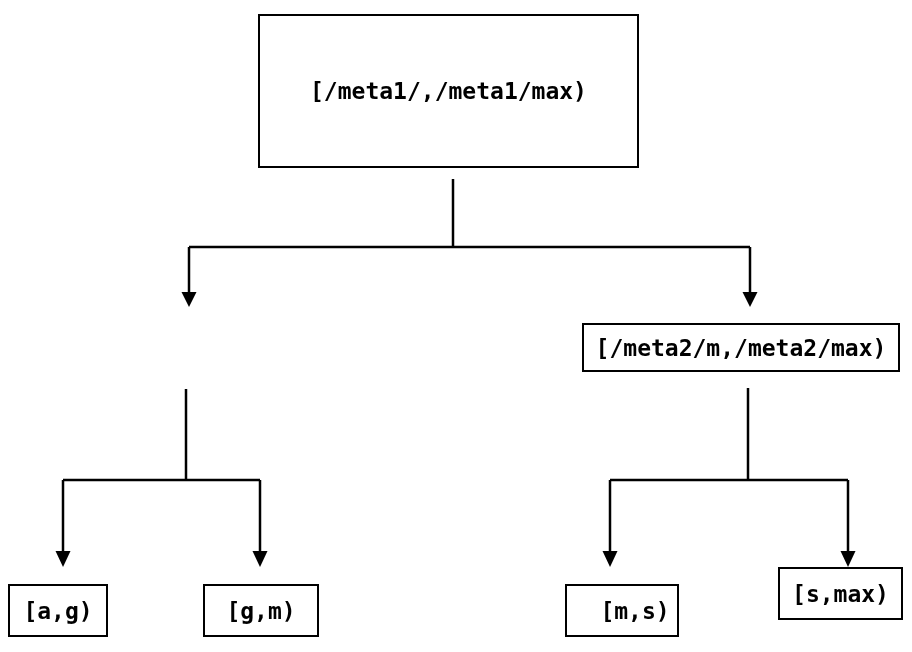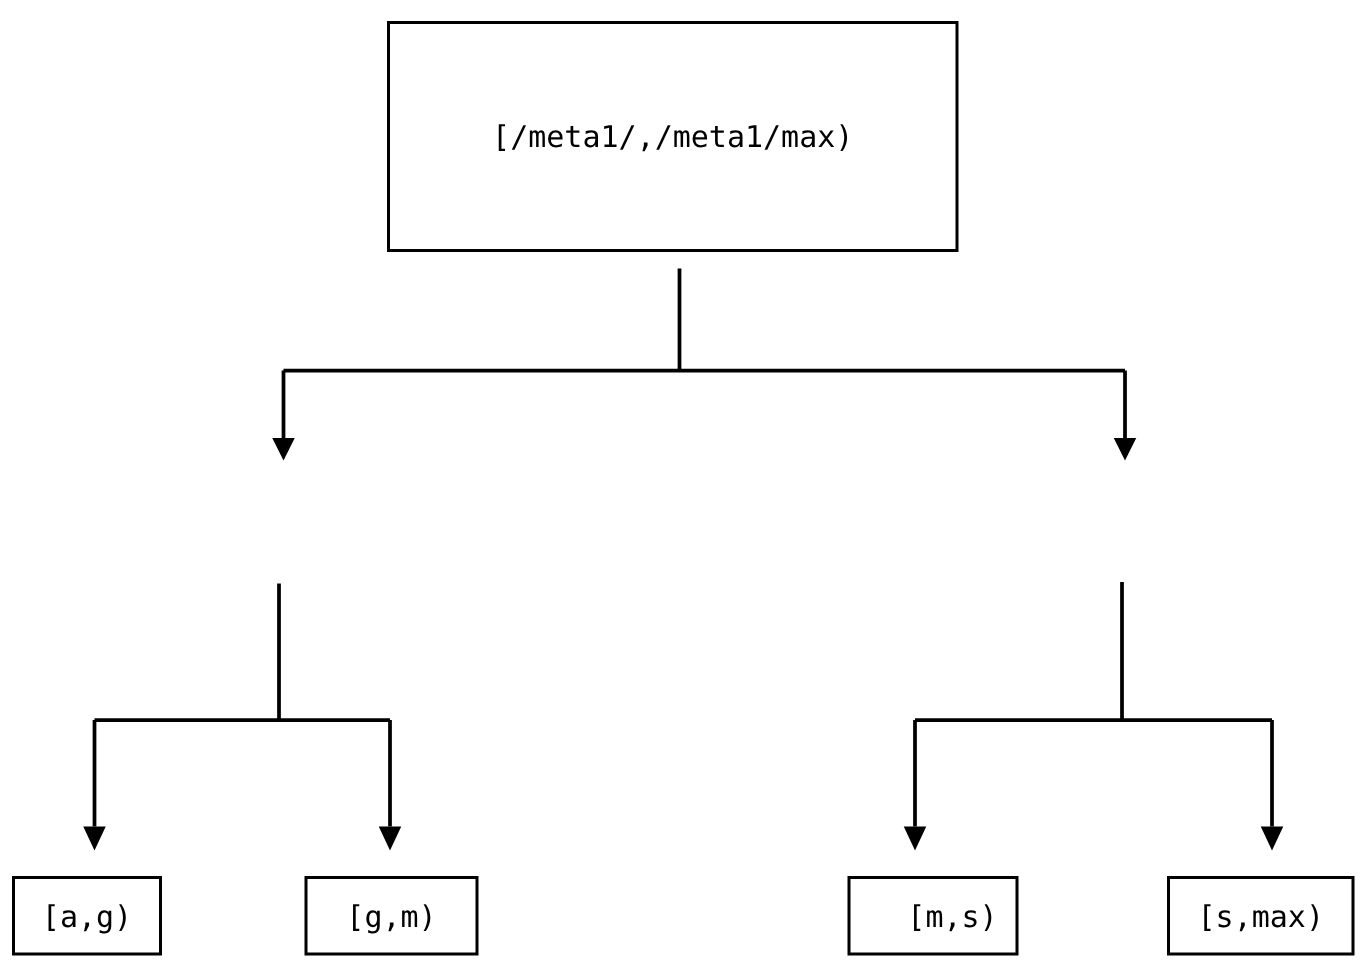--- a/index.html
+++ b/index.html
@@ -36,33 +36,33 @@
     position: absolute;
     box-sizing: border-box;
     border: 2.5px solid #000000;
     background: #ffffff;
     display: flex;
     align-items: center;
     justify-content: center;
     z-index: 2;
   }
   .node .label {
-    font-weight: normal;
-    font-size: 20px;
+    font-weight: bold;
+    font-size: 23px;
     color: #000000;
     white-space: pre;
     letter-spacing: 0px;
   }
   .node-root      { left: 258px; top: 14px;  width: 381px; height: 154px; }
   .node-left      { left: 22px;  top: 323px; width: 321px; height: 50px;  }
   .node-right     { left: 582px; top: 323px; width: 318px; height: 49px;  }
   .node-leaf-ag   { left: 8px;   top: 584px; width: 100px; height: 53px;  }
   .node-leaf-gm   { left: 203px; top: 584px; width: 116px; height: 53px;  }
   .node-leaf-ms   { left: 565px; top: 584px; width: 114px;  height: 53px; padding-left: 26px;  }
-  .node-leaf-smax { left: 778px; top: 584px; width: 125px; height: 53px;  }
+  .node-leaf-smax { left: 778px; top: 567px; width: 125px; height: 53px;  }
 </style>
 </head>
 <body>
 
 <div class="canvas">
 
   <svg class="edges-svg" viewBox="0 0 912 652" xmlns="http://www.w3.org/2000/svg" aria-hidden="true">
 
     <path d="M453,179 L453,247"></path>
     <path d="M189,247 L750,247"></path>
@@ -90,20 +90,23 @@
 
     <path d="M848,480 L848,551"></path>
     <polygon points="840.5,551 855.5,551 848,567"></polygon>
   </svg>
 
   <div class="node node-root">
     <span class="label">[/meta1/,/meta1/max)</span>
   </div>
 
 
+  <div class="node node-right">
+    <span class="label">[/meta2/m,/meta2/max)</span>
+  </div>
 
   <div class="node node-leaf-ag">
     <span class="label">[a,g)</span>
   </div>
 
   <div class="node node-leaf-gm">
     <span class="label">[g,m)</span>
   </div>
 
   <div class="node node-leaf-ms">

